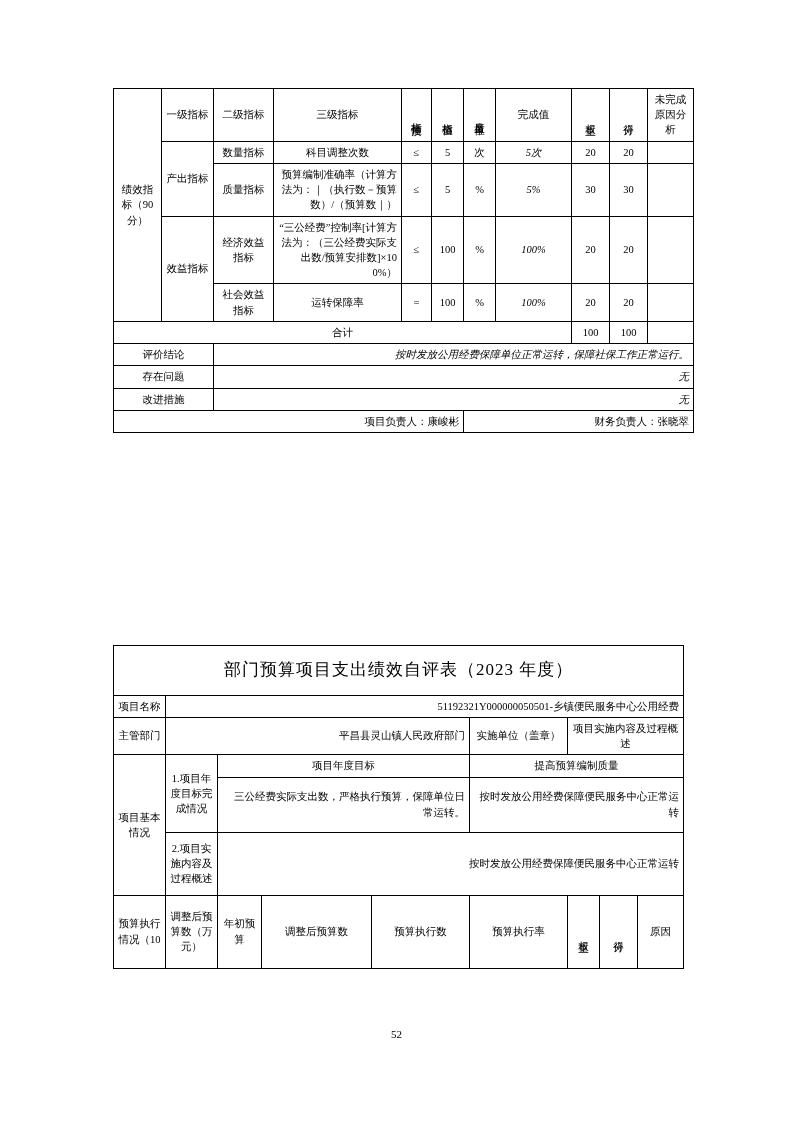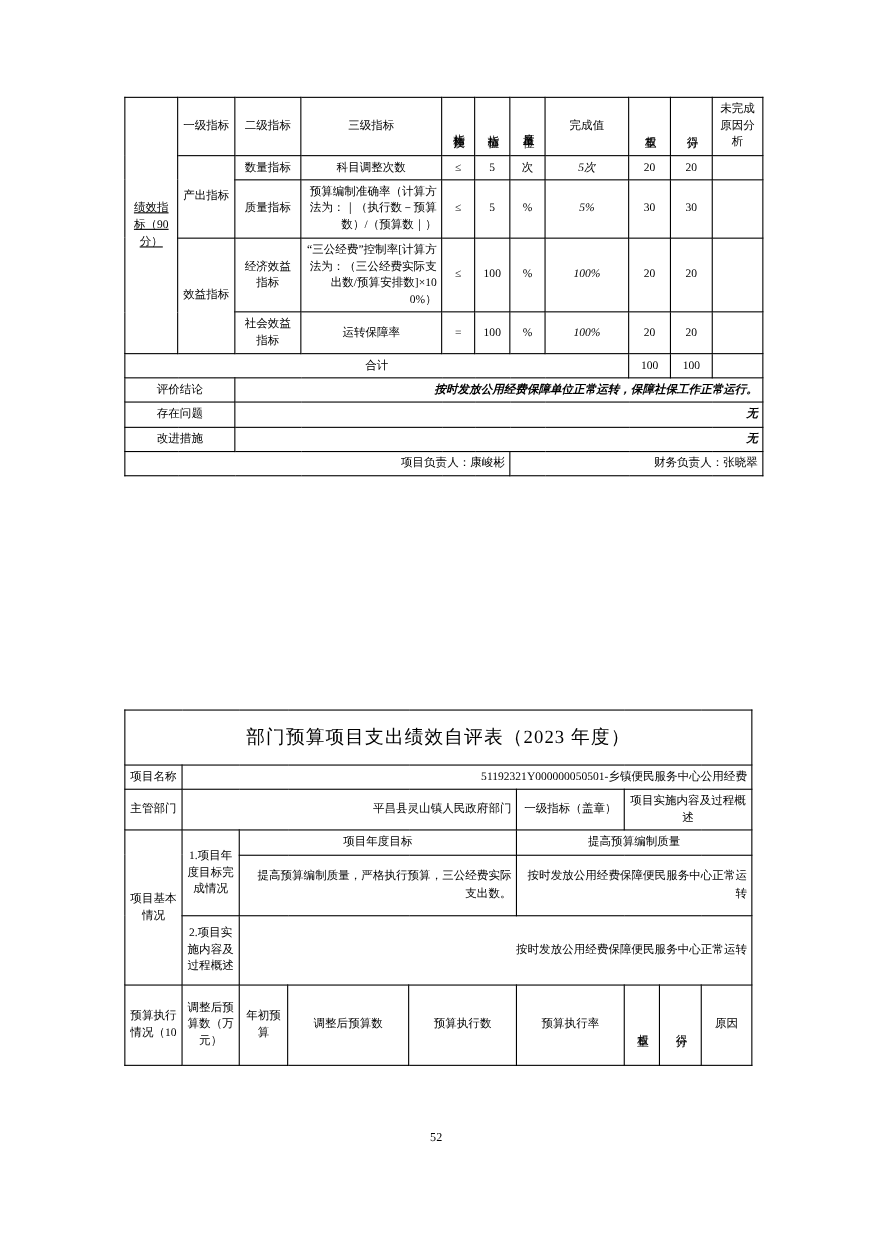--- a/index.html
+++ b/index.html
@@ -47,21 +47,21 @@
     
     writing-mode: vertical-rl;
     text-orientation: upright;
     letter-spacing: 1px;
     margin: 0 auto;
     display: inline-block;
     white-space: nowrap;
   }
   .left { text-align: right; }
   .bolditalic { font-weight: normal; font-style: italic; }
-  .italicbold { font-weight: bold; font-style: italic; }
+  .italicbold { font-weight: normal; font-style: italic; }
   .pad-l { padding-left: 8px; }
 
   
   .sheet2 {
     position: absolute;
     left: 113px;
     top: 645px;
     width: 570px;
   }
   .title-cell {
@@ -71,21 +71,21 @@
     padding: 12px 4px;
   }
   .pagenum {
     position: absolute;
     top: 1028px;
     left: 0;
     width: 793px;
     text-align: center;
     font-size: 11px;
   }
-  .cellwrap { display: block; text-decoration: underline; }
+  .cellwrap { display: block; }
 </style>
 </head>
 <body>
 
 <div class="page">
 
   <div class="sheet">
     <table>
       <colgroup>
         <col style="width:48px">
@@ -218,33 +218,33 @@
       </tr>
 
       <tr>
         <td>项目名称</td>
         <td colspan="8" class="left pad-l">51192321Y000000050501-乡镇便民服务中心公用经费</td>
       </tr>
 
       <tr>
         <td>主管部门</td>
         <td colspan="4" class="left pad-l">平昌县灵山镇人民政府部门</td>
-        <td>一级指标（盖章）</td>
+        <td>实施单位（盖章）</td>
         <td colspan="3">项目实施内容及过程概述</td>
       </tr>
 
       <tr>
         <td rowspan="3">项目基本情况</td>
         <td rowspan="2">1.项目年度目标完成情况</td>
         <td colspan="3">项目年度目标</td>
         <td colspan="4">提高预算编制质量</td>
       </tr>
 
       <tr>
-        <td colspan="3" class="left pad-l" style="height:48px">提高预算编制质量，严格执行预算，三公经费实际支出数。</td>
+        <td colspan="3" class="left pad-l" style="height:48px">三公经费实际支出数，严格执行预算，保障单位日常运转。</td>
         <td colspan="4" class="left pad-l">按时发放公用经费保障便民服务中心正常运转</td>
       </tr>
 
       <tr>
         <td>2.项目实施内容及过程概述</td>
         <td colspan="7" class="left pad-l" style="height:56px">按时发放公用经费保障便民服务中心正常运转</td>
       </tr>
 
       <tr>
         <td style="height:66px">预算执行情况（10</td>

